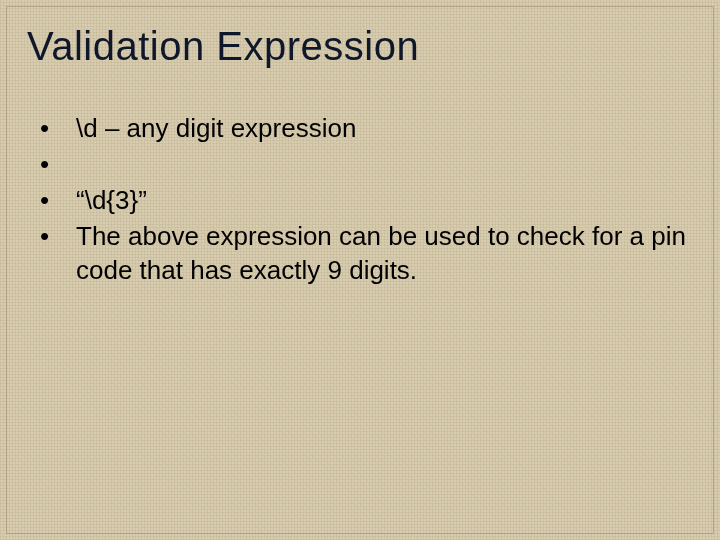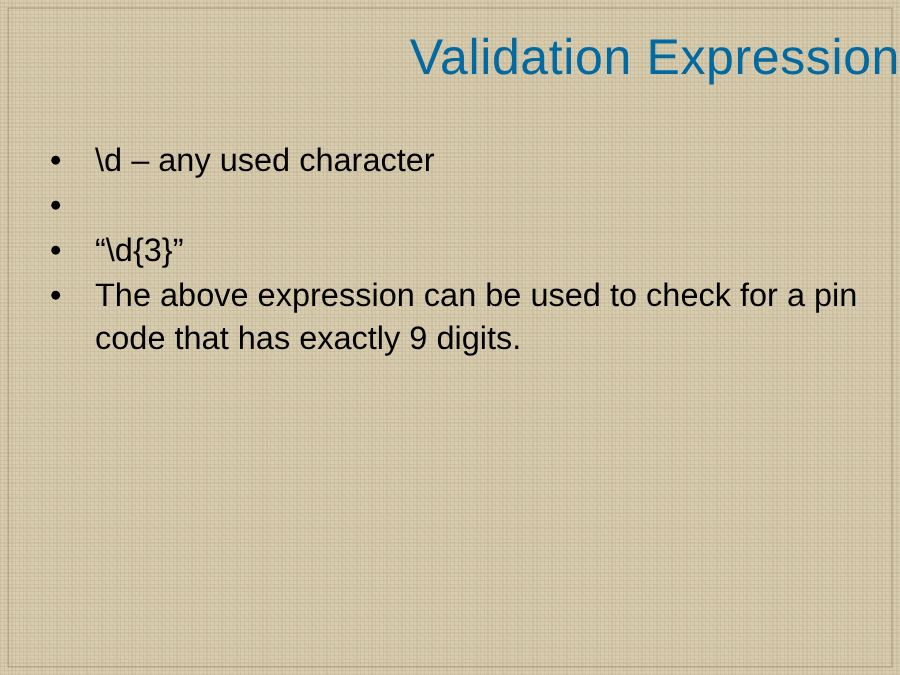--- a/index.html
+++ b/index.html
@@ -23,23 +23,23 @@
   .frame {
     position: absolute;
     top: 6px;
     left: 6px;
     right: 6px;
     bottom: 6px;
     border: 1px solid rgba(120,100,60,0.35);
     pointer-events: none;
   }
   .title {
-    text-align: right;
+    text-align: left;
     font-size: 40px;
-    color: #0369a1;
+    color: #0f172a;
     margin-top: 24px;
     margin-bottom: 42px;
     font-weight: normal;
     letter-spacing: 0.5px;
     padding-left: 27px;
   }
   .content {
     padding-left: 34px;
     padding-right: 28px;
   }
@@ -66,21 +66,21 @@
 </head>
 <body>
 
 <div class="frame"></div>
 
 <div class="title">Validation Expression</div>
 
 <div class="content">
   <div class="row">
     <div class="bullet">•</div>
-    <div class="text">\d – any used character</div>
+    <div class="text">\d – any digit expression</div>
   </div>
   <div class="row">
     <div class="bullet">•</div>
   </div>
   <div class="row">
     <div class="bullet">•</div>
     <div class="text">“\d{3}”</div>
   </div>
   <div class="row">
     <div class="bullet">•</div>

